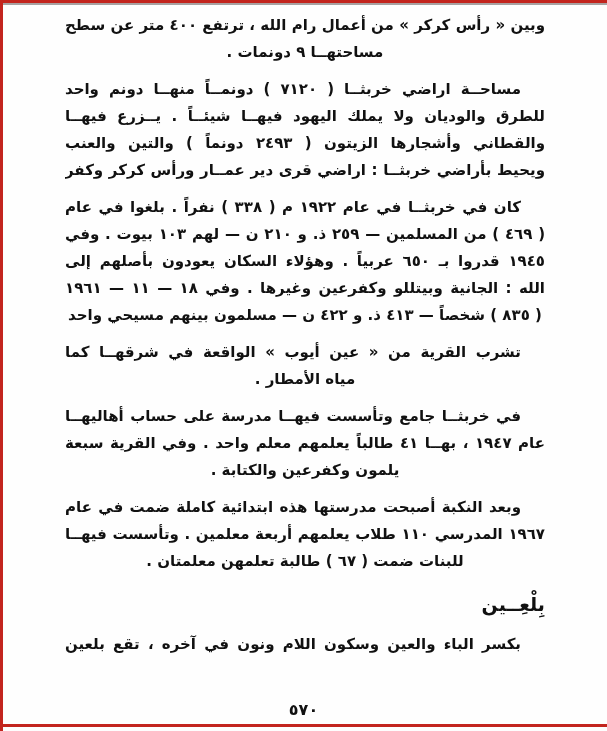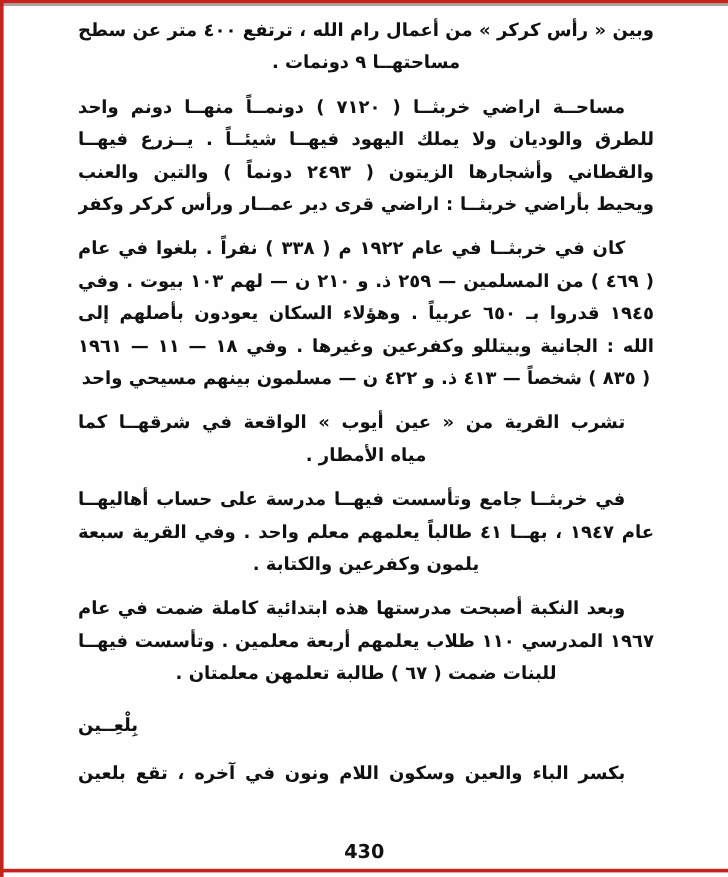--- a/index.html
+++ b/index.html
@@ -24,22 +24,22 @@
     font-weight:700;
     font-size:15px;
     line-height:27px;
   }
   .para{margin:0 0 10px 0;padding:0;}
   .ln{height:27px;overflow:hidden;text-align:center;}
   .fj{text-align:justify;text-align-last:justify;}
   .ind{text-indent:1.6em;}
   .heading{
     margin:16px 0 10px 0;
-    text-align:left;
-    font-size:15px;
+    text-align:right;
+    font-size:19px;
     font-weight:700;
     height:30px;
   }
   .footer-num{
     position:absolute;
     bottom:12px;left:0;
     width:607px;
     text-align:center;
     font-weight:700;
     font-size:16px;
@@ -96,15 +96,15 @@
     </div>
 
     <div class="heading">بِلْعِــين</div>
 
     <div class="para">
       <div class="ln fj ind">بكسر الباء والعين وسكون اللام ونون في آخره ، تقع بلعين وخربثــا</div>
     </div>
 
   </div>
 
-  <div class="footer-num">430</div>
+  <div class="footer-num">٥٧٠</div>
 
 </div>
 
 </body></html>

